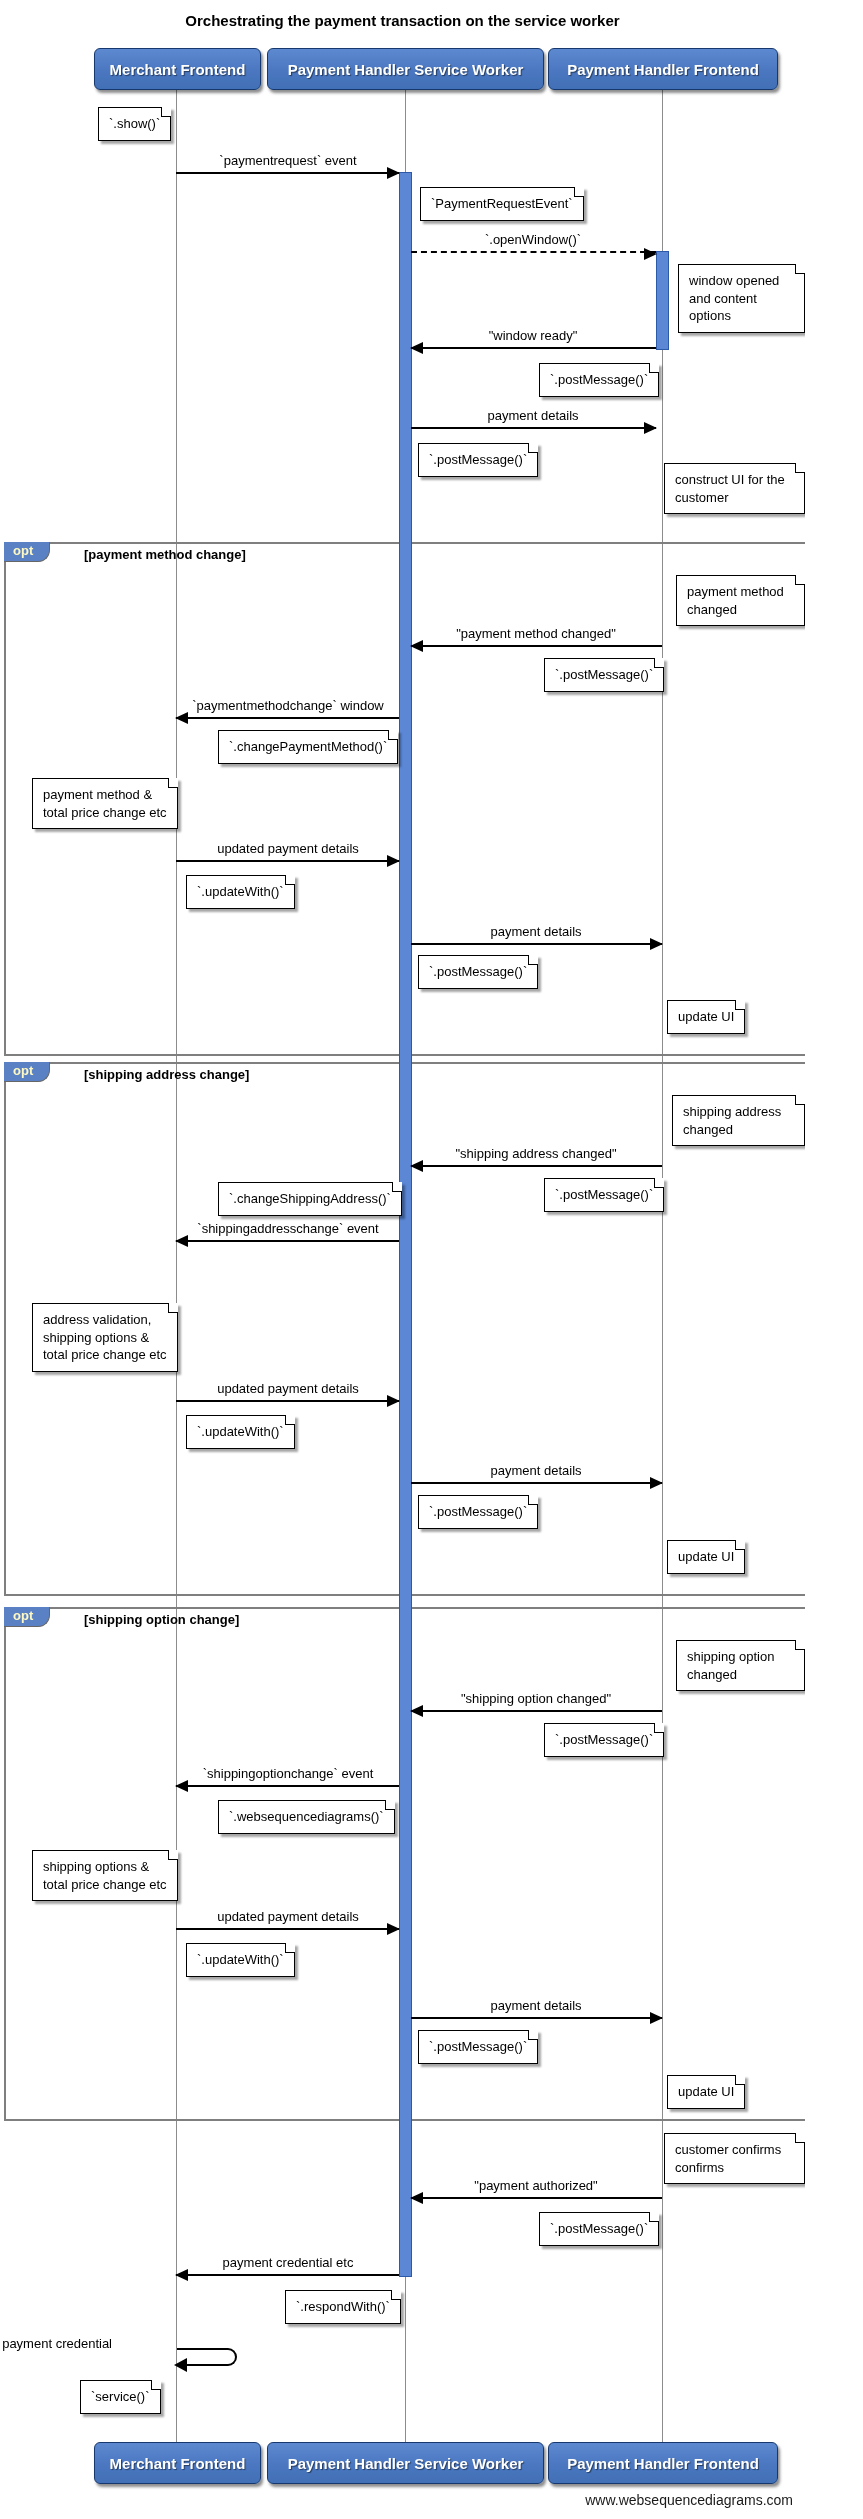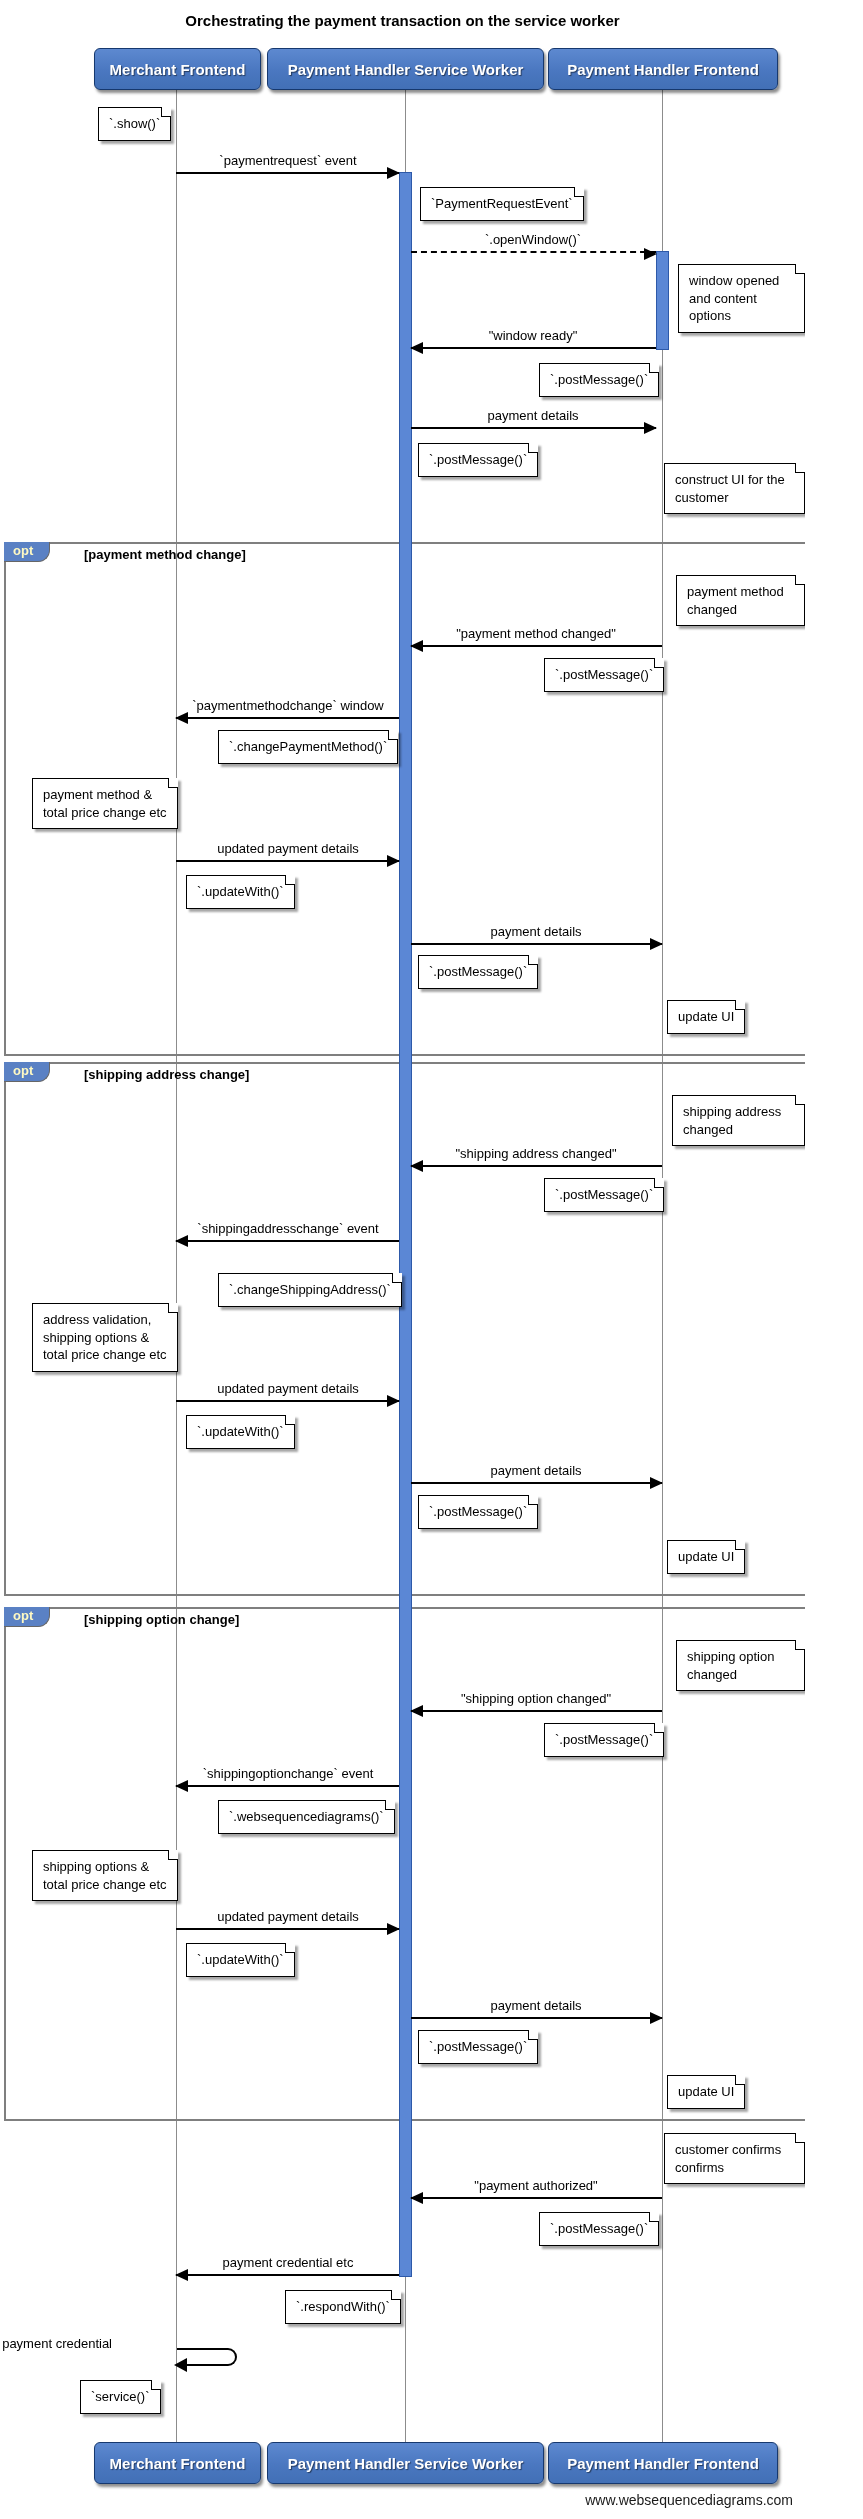--- a/index.html
+++ b/index.html
@@ -142,21 +142,21 @@
     </div>
   <div class="mlabel" style="left:536px;top:1146px">"shipping address changed"</div>
 
   <div class="note" style="left:544px;top:1178px">`.postMessage()`</div>
 
   <div class="msg to-left" style="left:176px;top:1240px;width:223px">
       <i class="head"></i>
     </div>
   <div class="mlabel" style="left:288px;top:1221px">`shippingaddresschange` event</div>
 
-  <div class="note" style="left:218px;top:1273px">`.changeShippingAddress()`</div>
+  <div class="note" style="left:218px;top:1182px">`.changeShippingAddress()`</div>
   <div class="note" style="left:32px;top:1303px">address validation,
 shipping options &amp;
 total price change etc</div>
 
   <div class="msg to-right" style="left:176px;top:1400px;width:223px">
       <i class="head"></i>
     </div>
   <div class="mlabel" style="left:288px;top:1381px">updated payment details</div>
 
   <div class="note" style="left:186px;top:1415px">`.updateWith()`</div>

